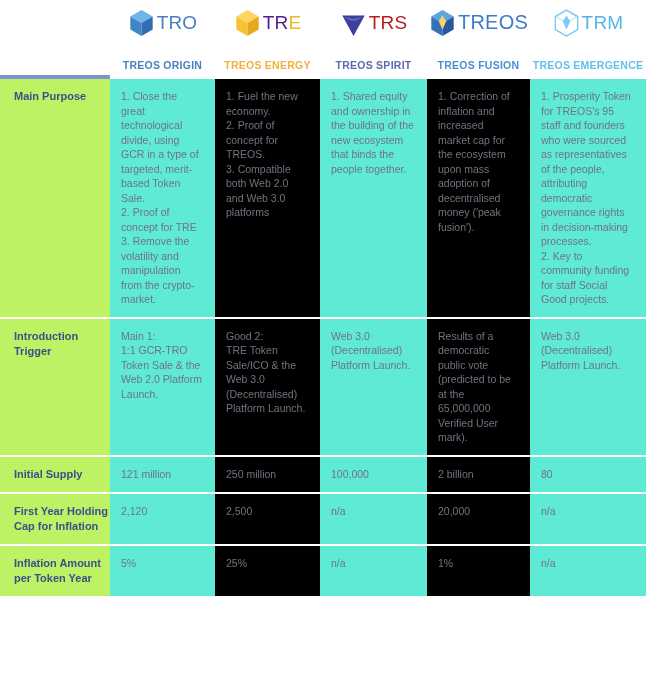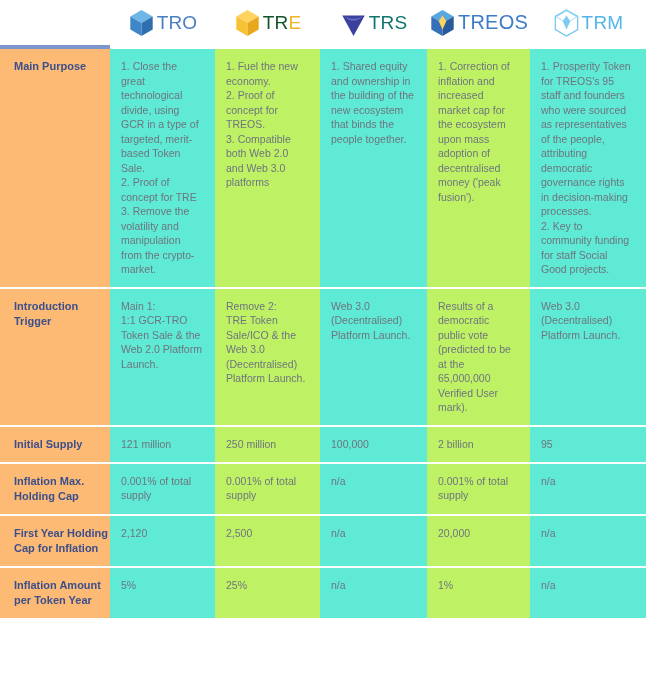--- a/index.html
+++ b/index.html
@@ -41,24 +41,24 @@
     width:27px;height:28px;
     flex:0 0 auto;
     display:block;
   }
   .logo-text{
     font-size:19px;
     letter-spacing:.2px;
     font-weight:400;
     white-space:nowrap;
   }
-  .logo-text .a{color:#14532d;}
+  .logo-text .a{color:#4c1d95;}
   .logo-text .b{color:#f0b429;}
   .tro .logo-text{color:#4a7fc1;}
-  .trs .logo-text{color:#0f766e;}
+  .trs .logo-text{color:#b91c1c;}
   .treos .logo-text{color:#3d7cc9;font-size:20px;}
   .trm .logo-text{color:#53b6e8;}
 
   
   tr.name-row td{
     height:26px;
     padding:0 0 4px 0;
     text-align:center;
     vertical-align:bottom;
     font-size:10.5px;
@@ -72,39 +72,39 @@
   .nm-spirit{color:#5b6bb0;}
   .nm-fusion{color:#4a8fd4;}
   .nm-emergence{color:#63c0ec;}
 
   
   tr.accent-row td{padding:0;height:4px;background:#ffffff;}
   tr.accent-row td.acc{background:#7d95cd;}
 
   
   td.lbl{
-    background:#fdba74;
+    background:#bef264;
     color:#3b4f8c;
     font-size:11px;
     font-weight:700;
     line-height:15px;
     padding:10px 0 10px 14px;
     vertical-align:top;
     border-bottom:2px solid #ffffff;
   }
   td.cell{
     font-size:10.5px;
     line-height:14.5px;
     color:#6f7480;
     padding:10px 12px 10px 11px;
     vertical-align:top;
     border-bottom:2px solid #ffffff;
   }
   td.tint{background:#5eead4;}
-  td.plain{background:#bef264;}
+  td.plain{background:#000000;}
   .cell p{margin:0;}
 </style>
 </head>
 <body>
 
 <div class="sheet">
   <table class="matrix">
     <colgroup>
       <col class="c-label">
         <col class="c-1">
@@ -166,20 +166,28 @@
             <svg class="logo-mark" viewBox="0 0 28 30">
               <polygon points="14,1 26,8 26,22 14,29 2,22 2,8" fill="none" stroke="#6ec6ef" stroke-width="1.3"></polygon>
               <polygon points="14,2 25,8.5 14,15 3,8.5" fill="none" stroke="#a7dcf5" stroke-width="1"></polygon>
               <polygon points="14,7 18,13 14,22 10,13" fill="#69c2ee" opacity="0.85"></polygon>
             </svg>
             <span class="logo-text">TRM</span>
           </div>
         </td>
       </tr>
 
+      <tr class="name-row">
+        <td></td>
+        <td class="nm-origin">TREOS ORIGIN</td>
+        <td class="nm-energy">TREOS ENERGY</td>
+        <td class="nm-spirit">TREOS SPIRIT</td>
+        <td class="nm-fusion">TREOS FUSION</td>
+        <td class="nm-emergence">TREOS EMERGENCE</td>
+      </tr>
 
       <tr class="accent-row">
         <td class="acc"></td>
         <td></td>
         <td></td>
         <td></td>
         <td></td>
         <td></td>
       </tr>
     </tbody>
@@ -203,42 +211,34 @@
             <p>2. Key to community funding for staff Social Good projects.</p>
           </td>
         </tr>
         <tr>
           <td class="lbl">Introduction Trigger</td>
           <td class="cell tint">
             <p>Main 1:</p>
             <p>1:1 GCR-TRO Token Sale &amp; the Web 2.0 Platform Launch.</p>
           </td>
           <td class="cell plain">
-            <p>Remove 2:</p>
+            <p>Good 2:</p>
             <p>TRE Token Sale/ICO &amp; the Web 3.0 (Decentralised) Platform Launch.</p>
           </td>
           <td class="cell tint">Web 3.0 (Decentralised) Platform Launch.</td>
           <td class="cell plain">Results of a democratic public vote (predicted to be at the 65,000,000 Verified User mark).</td>
           <td class="cell tint">Web 3.0 (Decentralised) Platform Launch.</td>
         </tr>
         <tr>
           <td class="lbl">Initial Supply</td>
           <td class="cell tint">121 million</td>
           <td class="cell plain">250 million</td>
           <td class="cell tint">100,000</td>
           <td class="cell plain">2 billion</td>
-          <td class="cell tint">95</td>
-        </tr>
-        <tr>
-          <td class="lbl">Inflation Max. Holding Cap</td>
-          <td class="cell tint">0.001% of total supply</td>
-          <td class="cell plain">0.001% of total supply</td>
-          <td class="cell tint">n/a</td>
-          <td class="cell plain">0.001% of total supply</td>
-          <td class="cell tint">n/a</td>
+          <td class="cell tint">80</td>
         </tr>
         <tr>
           <td class="lbl">First Year Holding Cap for Inflation</td>
           <td class="cell tint">2,120</td>
           <td class="cell plain">2,500</td>
           <td class="cell tint">n/a</td>
           <td class="cell plain">20,000</td>
           <td class="cell tint">n/a</td>
         </tr>
         <tr>

